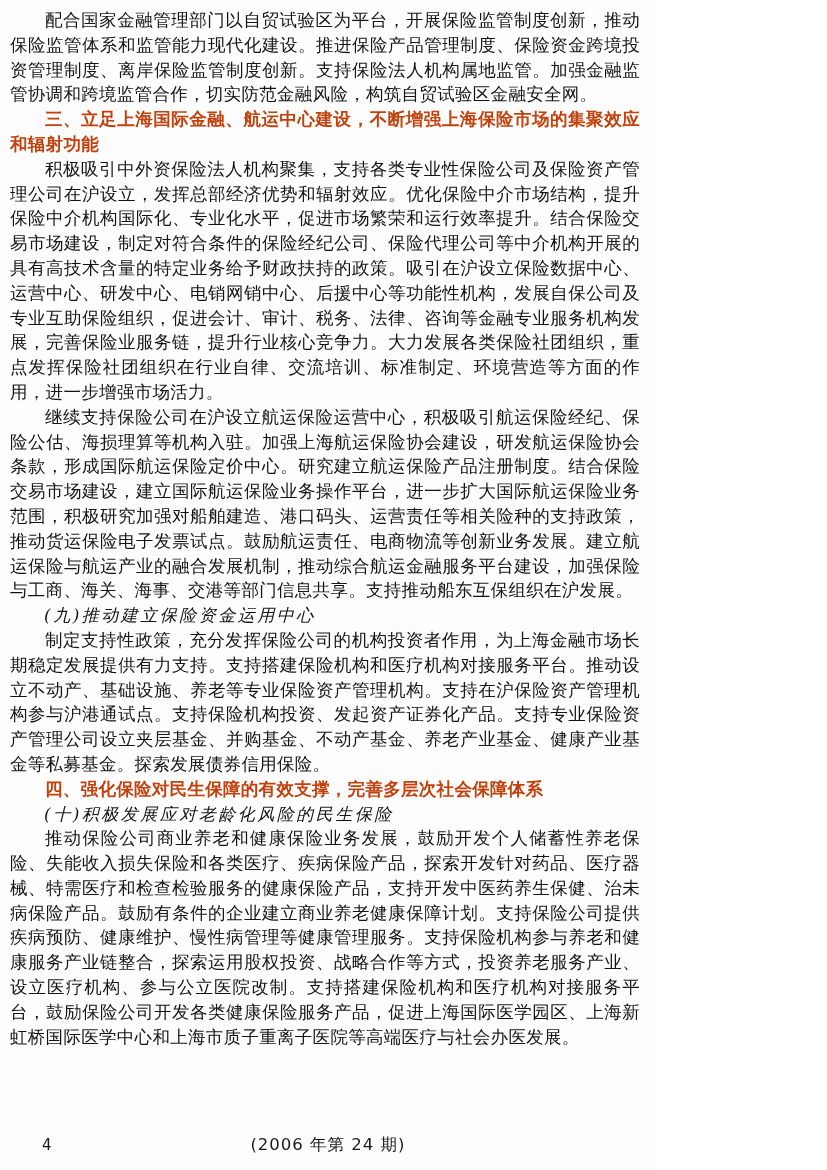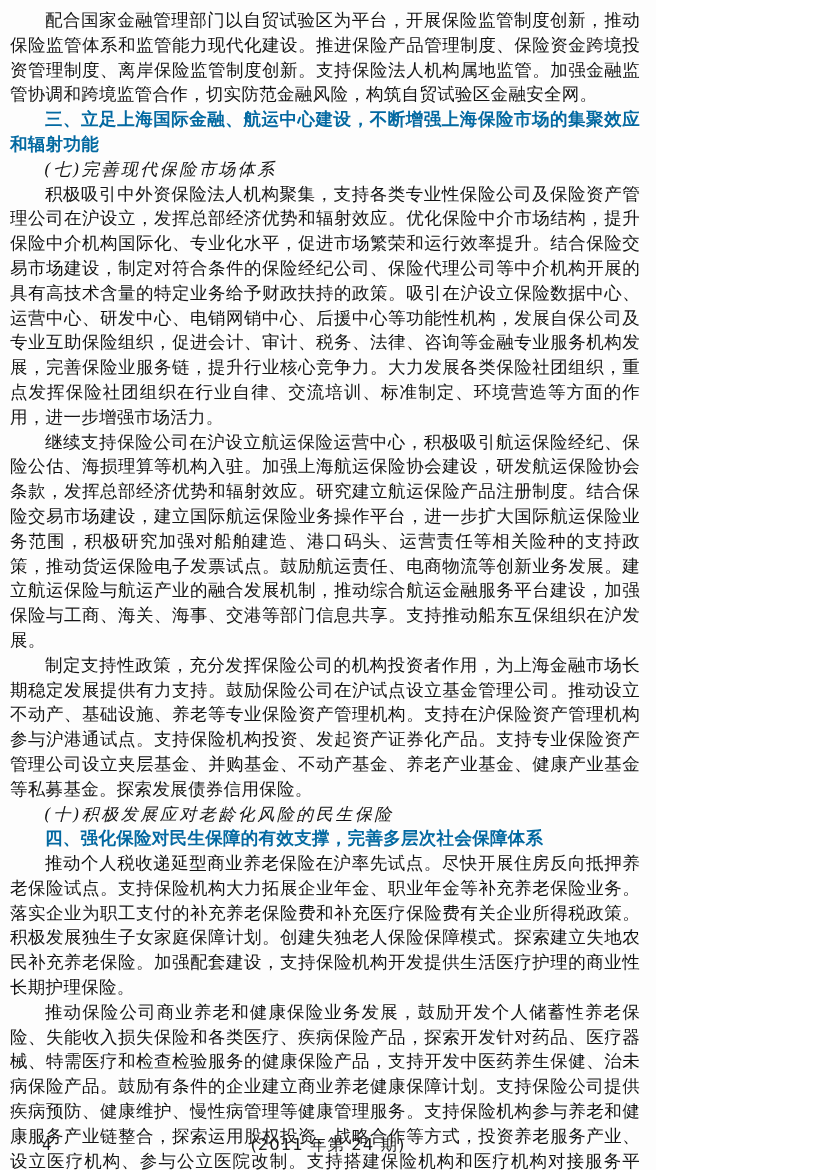--- a/index.html
+++ b/index.html
@@ -32,21 +32,21 @@
     letter-spacing: 0.3px;
     text-align: justify;
     text-indent: 2em;
     word-break: break-all;
   }
   .para.body {
     font-weight: 400;
   }
   .para.section-heading {
     font-weight: 700;
-    color: #0369a1;
+    color: #c2410c;
   }
   .para.sub-heading {
     font-family: "DejaVu Serif", serif;
     font-style: italic;
     font-weight: 400;
     letter-spacing: 2.5px;
     font-size: 17px;
   }
   .footer {
     position: absolute;
@@ -71,28 +71,27 @@
   }
 </style>
 </head>
 <body>
 
 <div class="page">
 
   <div class="doc-body">
       <p class="para body">配合国家金融管理部门以自贸试验区为平台，开展保险监管制度创新，推动保险监管体系和监管能力现代化建设。推进保险产品管理制度、保险资金跨境投资管理制度、离岸保险监管制度创新。支持保险法人机构属地监管。加强金融监管协调和跨境监管合作，切实防范金融风险，构筑自贸试验区金融安全网。</p>
       <p class="para section-heading">三、立足上海国际金融、航运中心建设，不断增强上海保险市场的集聚效应和辐射功能</p>
-      <p class="para sub-heading">(七)完善现代保险市场体系</p>
       <p class="para body">积极吸引中外资保险法人机构聚集，支持各类专业性保险公司及保险资产管理公司在沪设立，发挥总部经济优势和辐射效应。优化保险中介市场结构，提升保险中介机构国际化、专业化水平，促进市场繁荣和运行效率提升。结合保险交易市场建设，制定对符合条件的保险经纪公司、保险代理公司等中介机构开展的具有高技术含量的特定业务给予财政扶持的政策。吸引在沪设立保险数据中心、运营中心、研发中心、电销网销中心、后援中心等功能性机构，发展自保公司及专业互助保险组织，促进会计、审计、税务、法律、咨询等金融专业服务机构发展，完善保险业服务链，提升行业核心竞争力。大力发展各类保险社团组织，重点发挥保险社团组织在行业自律、交流培训、标准制定、环境营造等方面的作用，进一步增强市场活力。</p>
-      <p class="para body">继续支持保险公司在沪设立航运保险运营中心，积极吸引航运保险经纪、保险公估、海损理算等机构入驻。加强上海航运保险协会建设，研发航运保险协会条款，发挥总部经济优势和辐射效应。研究建立航运保险产品注册制度。结合保险交易市场建设，建立国际航运保险业务操作平台，进一步扩大国际航运保险业务范围，积极研究加强对船舶建造、港口码头、运营责任等相关险种的支持政策，推动货运保险电子发票试点。鼓励航运责任、电商物流等创新业务发展。建立航运保险与航运产业的融合发展机制，推动综合航运金融服务平台建设，加强保险与工商、海关、海事、交港等部门信息共享。支持推动船东互保组织在沪发展。</p>
-      <p class="para body">制定支持性政策，充分发挥保险公司的机构投资者作用，为上海金融市场长期稳定发展提供有力支持。鼓励保险公司在沪试点设立基金管理公司。推动设立不动产、基础设施、养老等专业保险资产管理机构。支持在沪保险资产管理机构参与沪港通试点。支持保险机构投资、发起资产证券化产品。支持专业保险资产管理公司设立夹层基金、并购基金、不动产基金、养老产业基金、健康产业基金等私募基金。探索发展债券信用保险。</p>
+      <p class="para body">继续支持保险公司在沪设立航运保险运营中心，积极吸引航运保险经纪、保险公估、海损理算等机构入驻。加强上海航运保险协会建设，研发航运保险协会条款，形成国际航运保险定价中心。研究建立航运保险产品注册制度。结合保险交易市场建设，建立国际航运保险业务操作平台，进一步扩大国际航运保险业务范围，积极研究加强对船舶建造、港口码头、运营责任等相关险种的支持政策，推动货运保险电子发票试点。鼓励航运责任、电商物流等创新业务发展。建立航运保险与航运产业的融合发展机制，推动综合航运金融服务平台建设，加强保险与工商、海关、海事、交港等部门信息共享。支持推动船东互保组织在沪发展。</p>
+      <p class="para sub-heading">(九)推动建立保险资金运用中心</p>
+      <p class="para body">制定支持性政策，充分发挥保险公司的机构投资者作用，为上海金融市场长期稳定发展提供有力支持。支持搭建保险机构和医疗机构对接服务平台。推动设立不动产、基础设施、养老等专业保险资产管理机构。支持在沪保险资产管理机构参与沪港通试点。支持保险机构投资、发起资产证券化产品。支持专业保险资产管理公司设立夹层基金、并购基金、不动产基金、养老产业基金、健康产业基金等私募基金。探索发展债券信用保险。</p>
+      <p class="para section-heading">四、强化保险对民生保障的有效支撑，完善多层次社会保障体系</p>
       <p class="para sub-heading">(十)积极发展应对老龄化风险的民生保险</p>
-      <p class="para section-heading">四、强化保险对民生保障的有效支撑，完善多层次社会保障体系</p>
-      <p class="para body">推动个人税收递延型商业养老保险在沪率先试点。尽快开展住房反向抵押养老保险试点。支持保险机构大力拓展企业年金、职业年金等补充养老保险业务。落实企业为职工支付的补充养老保险费和补充医疗保险费有关企业所得税政策。积极发展独生子女家庭保障计划。创建失独老人保险保障模式。探索建立失地农民补充养老保险。加强配套建设，支持保险机构开发提供生活医疗护理的商业性长期护理保险。</p>
       <p class="para body">推动保险公司商业养老和健康保险业务发展，鼓励开发个人储蓄性养老保险、失能收入损失保险和各类医疗、疾病保险产品，探索开发针对药品、医疗器械、特需医疗和检查检验服务的健康保险产品，支持开发中医药养生保健、治未病保险产品。鼓励有条件的企业建立商业养老健康保障计划。支持保险公司提供疾病预防、健康维护、慢性病管理等健康管理服务。支持保险机构参与养老和健康服务产业链整合，探索运用股权投资、战略合作等方式，投资养老服务产业、设立医疗机构、参与公立医院改制。支持搭建保险机构和医疗机构对接服务平台，鼓励保险公司开发各类健康保险服务产品，促进上海国际医学园区、上海新虹桥国际医学中心和上海市质子重离子医院等高端医疗与社会办医发展。</p>
     </div>
 
   <div class="footer">
     <span class="page-number">4</span>
-    <span class="issue-label">(2011 年第 24 期)</span>
+    <span class="issue-label">(2006 年第 24 期)</span>
   </div>
 
 </div>
 
 </body></html>

